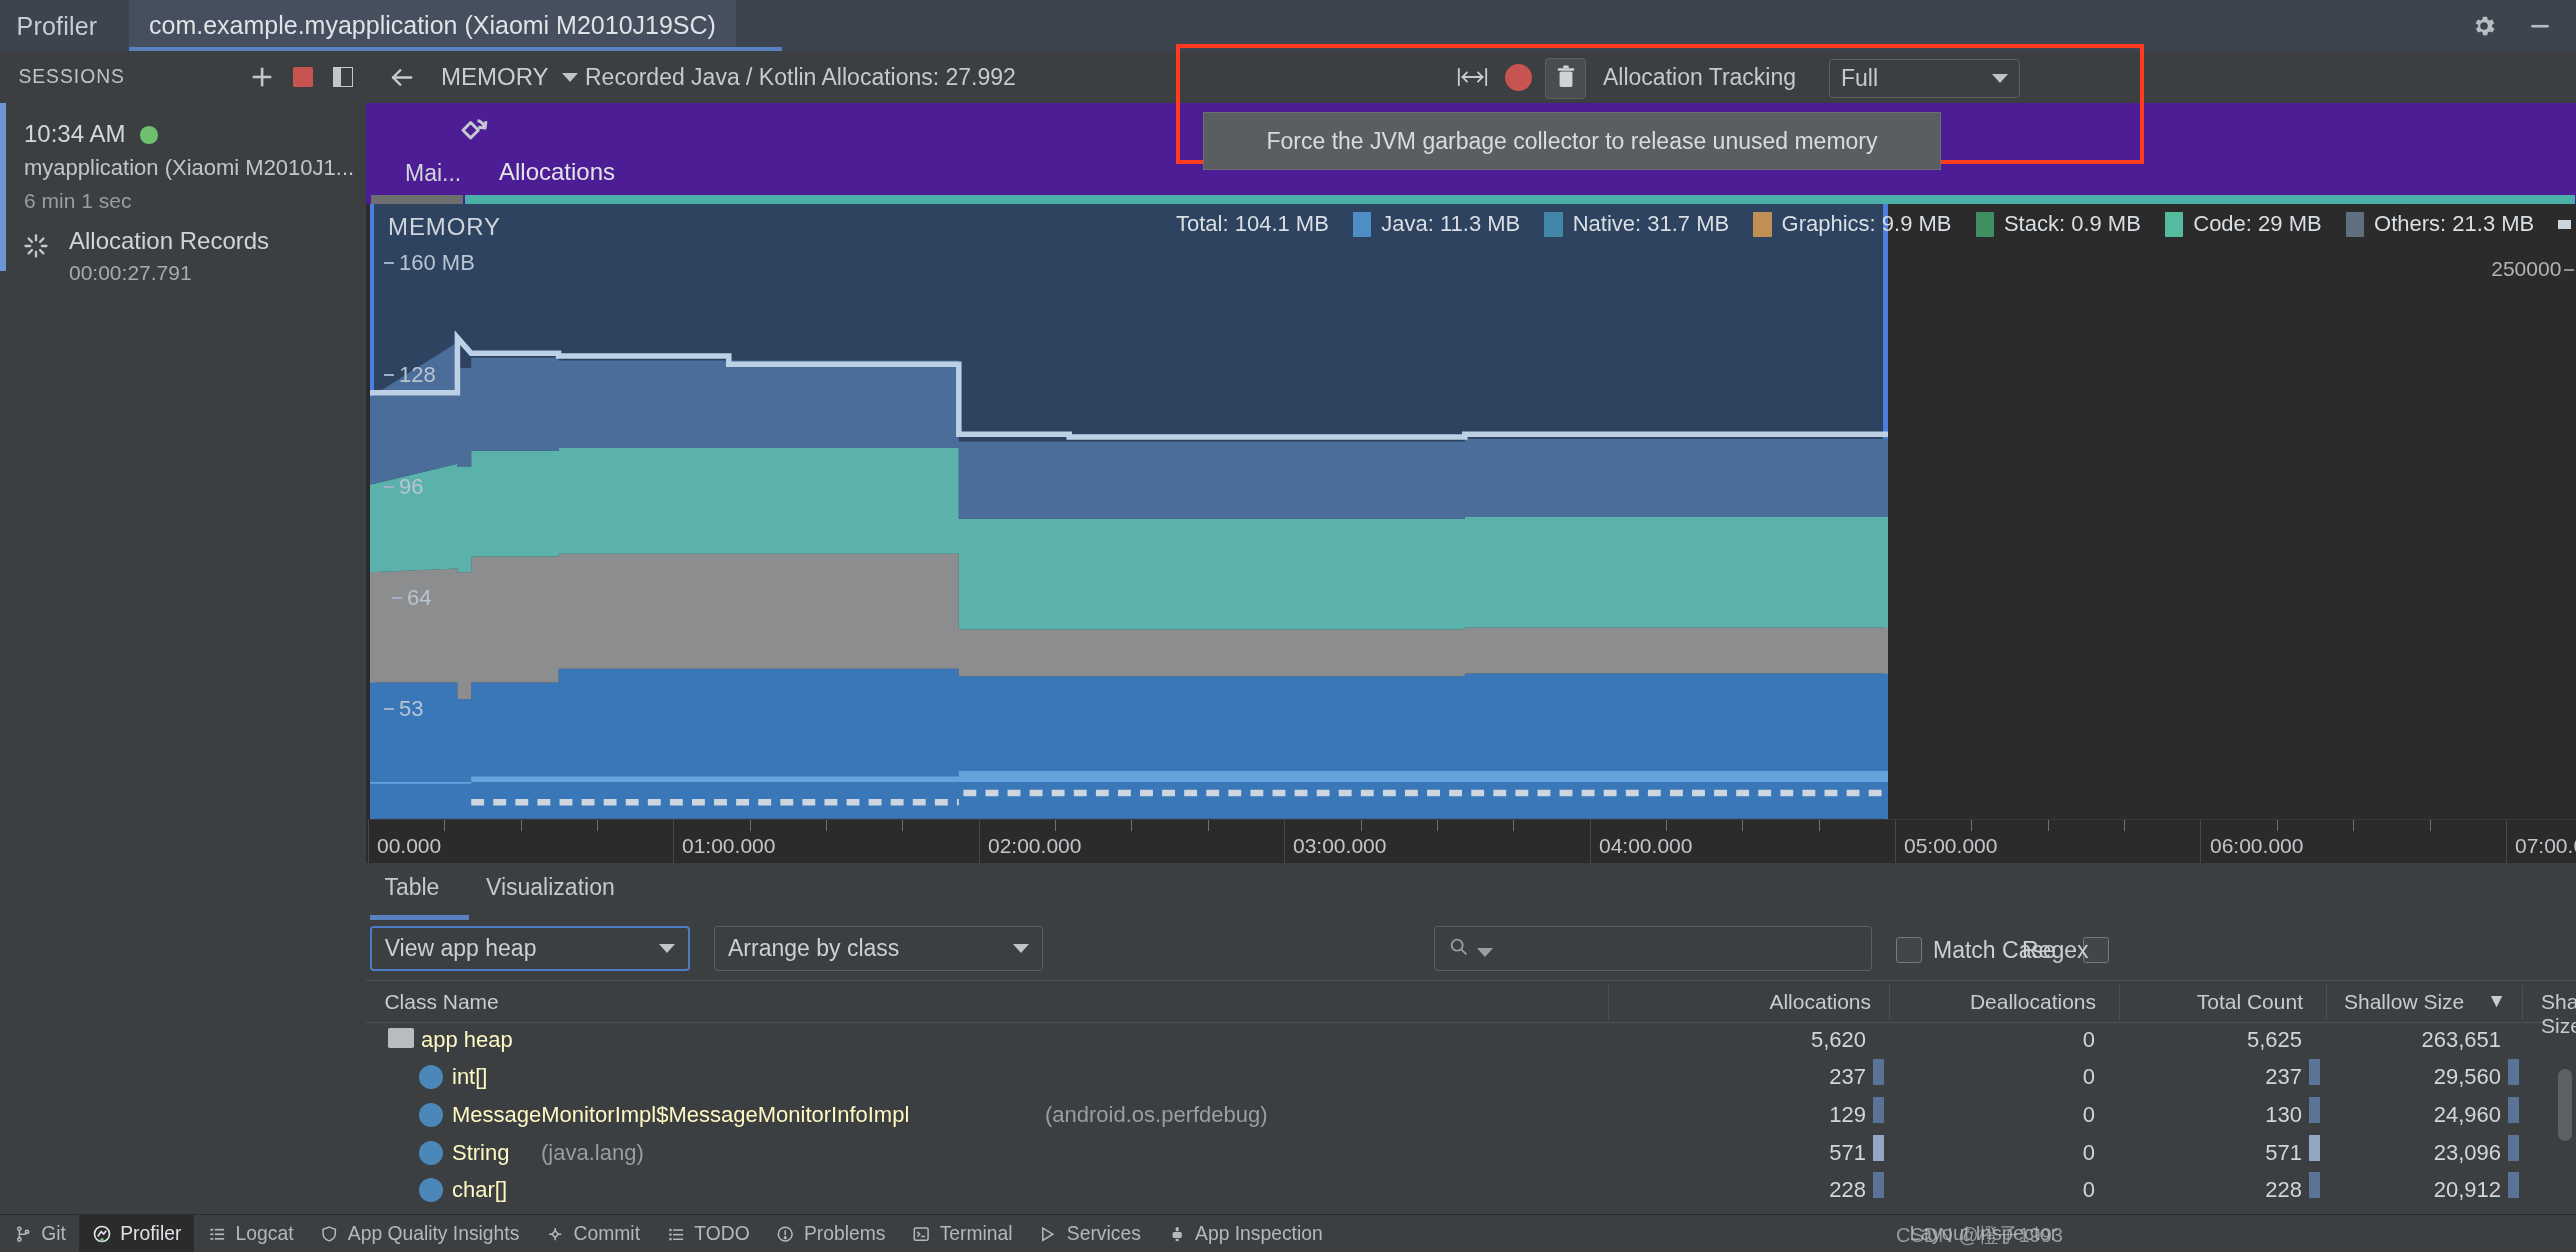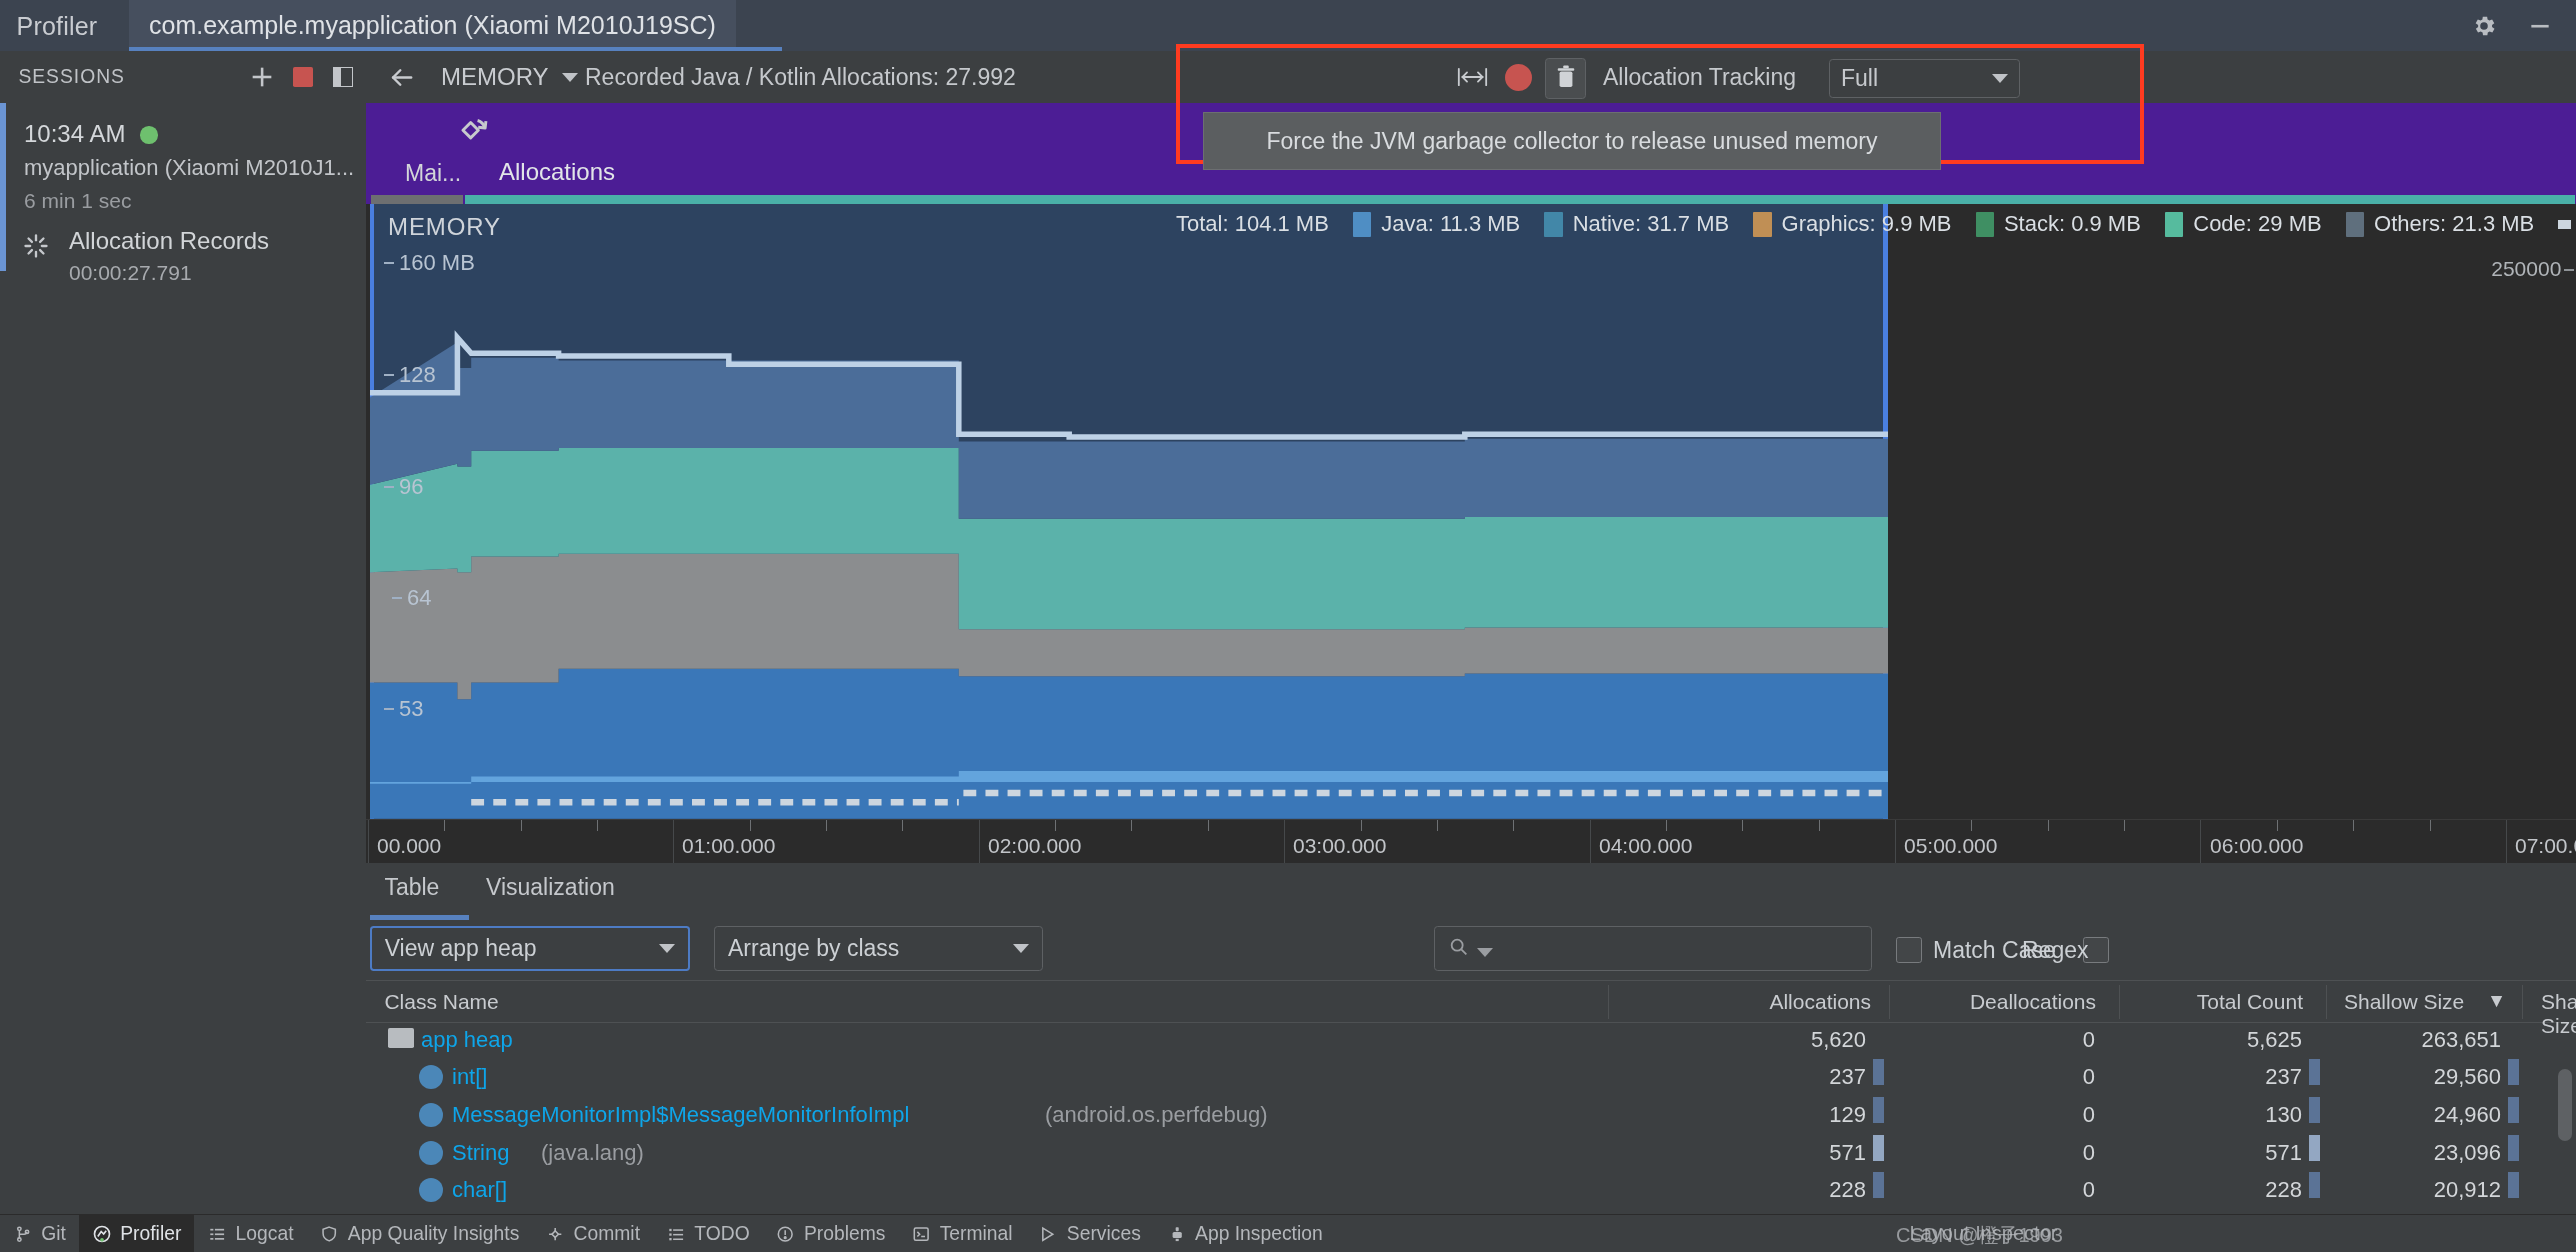--- a/index.html
+++ b/index.html
@@ -118,21 +118,21 @@
   .chk{position:absolute;top:16.6px;width:24px;height:24px;border:1.8px solid #787b7e;border-radius:2.8px;background:#434648;}
   .chklbl{position:absolute;top:16.6px;font-size:23px;color:#ccd0d4;}
 
   
   .table{position:absolute;left:366px;top:980px;width:2210px;height:235px;background:#3c3f41;}
   .thead{position:absolute;left:0;top:0;width:2210px;height:41px;background:#3c3f41;
          border-top:0.9px solid #4e5153;border-bottom:0.9px solid #4e5153;}
   .th{position:absolute;top:9.2px;font-size:21px;color:#c8cbcf;}
   .th-sep{position:absolute;top:3.7px;width:0.9px;height:34px;background:#4e5153;}
   .trow{position:absolute;left:0;height:38px;width:2210px;}
-  .cname{position:absolute;font-size:22px;color:#0ea5e9;white-space:nowrap;}
+  .cname{position:absolute;font-size:22px;color:#fef9c3;white-space:nowrap;}
   .cpkg{color:#9a9da1;}
   .cell{position:absolute;font-size:22px;color:#d3d6d9;text-align:right;}
   .vbar{position:absolute;width:11px;background:#5b7396;}
   .vbar-lite{position:absolute;width:11px;background:#93a7c2;}
   .ico-class{width:24px;height:24px;border-radius:50%;background:#4b87b8;position:absolute;}
   .ico-folder{position:absolute;width:26px;height:20px;background:#b8bcc0;border-radius:1.8px;}
   .scrollthumb{position:absolute;right:3.7px;top:48px;width:14.7px;height:72px;background:#5e6164;border-radius:7.4px;}
 
   
   .statusbar{position:absolute;left:0;top:1214px;width:2576px;height:38px;background:#3c3f41;

